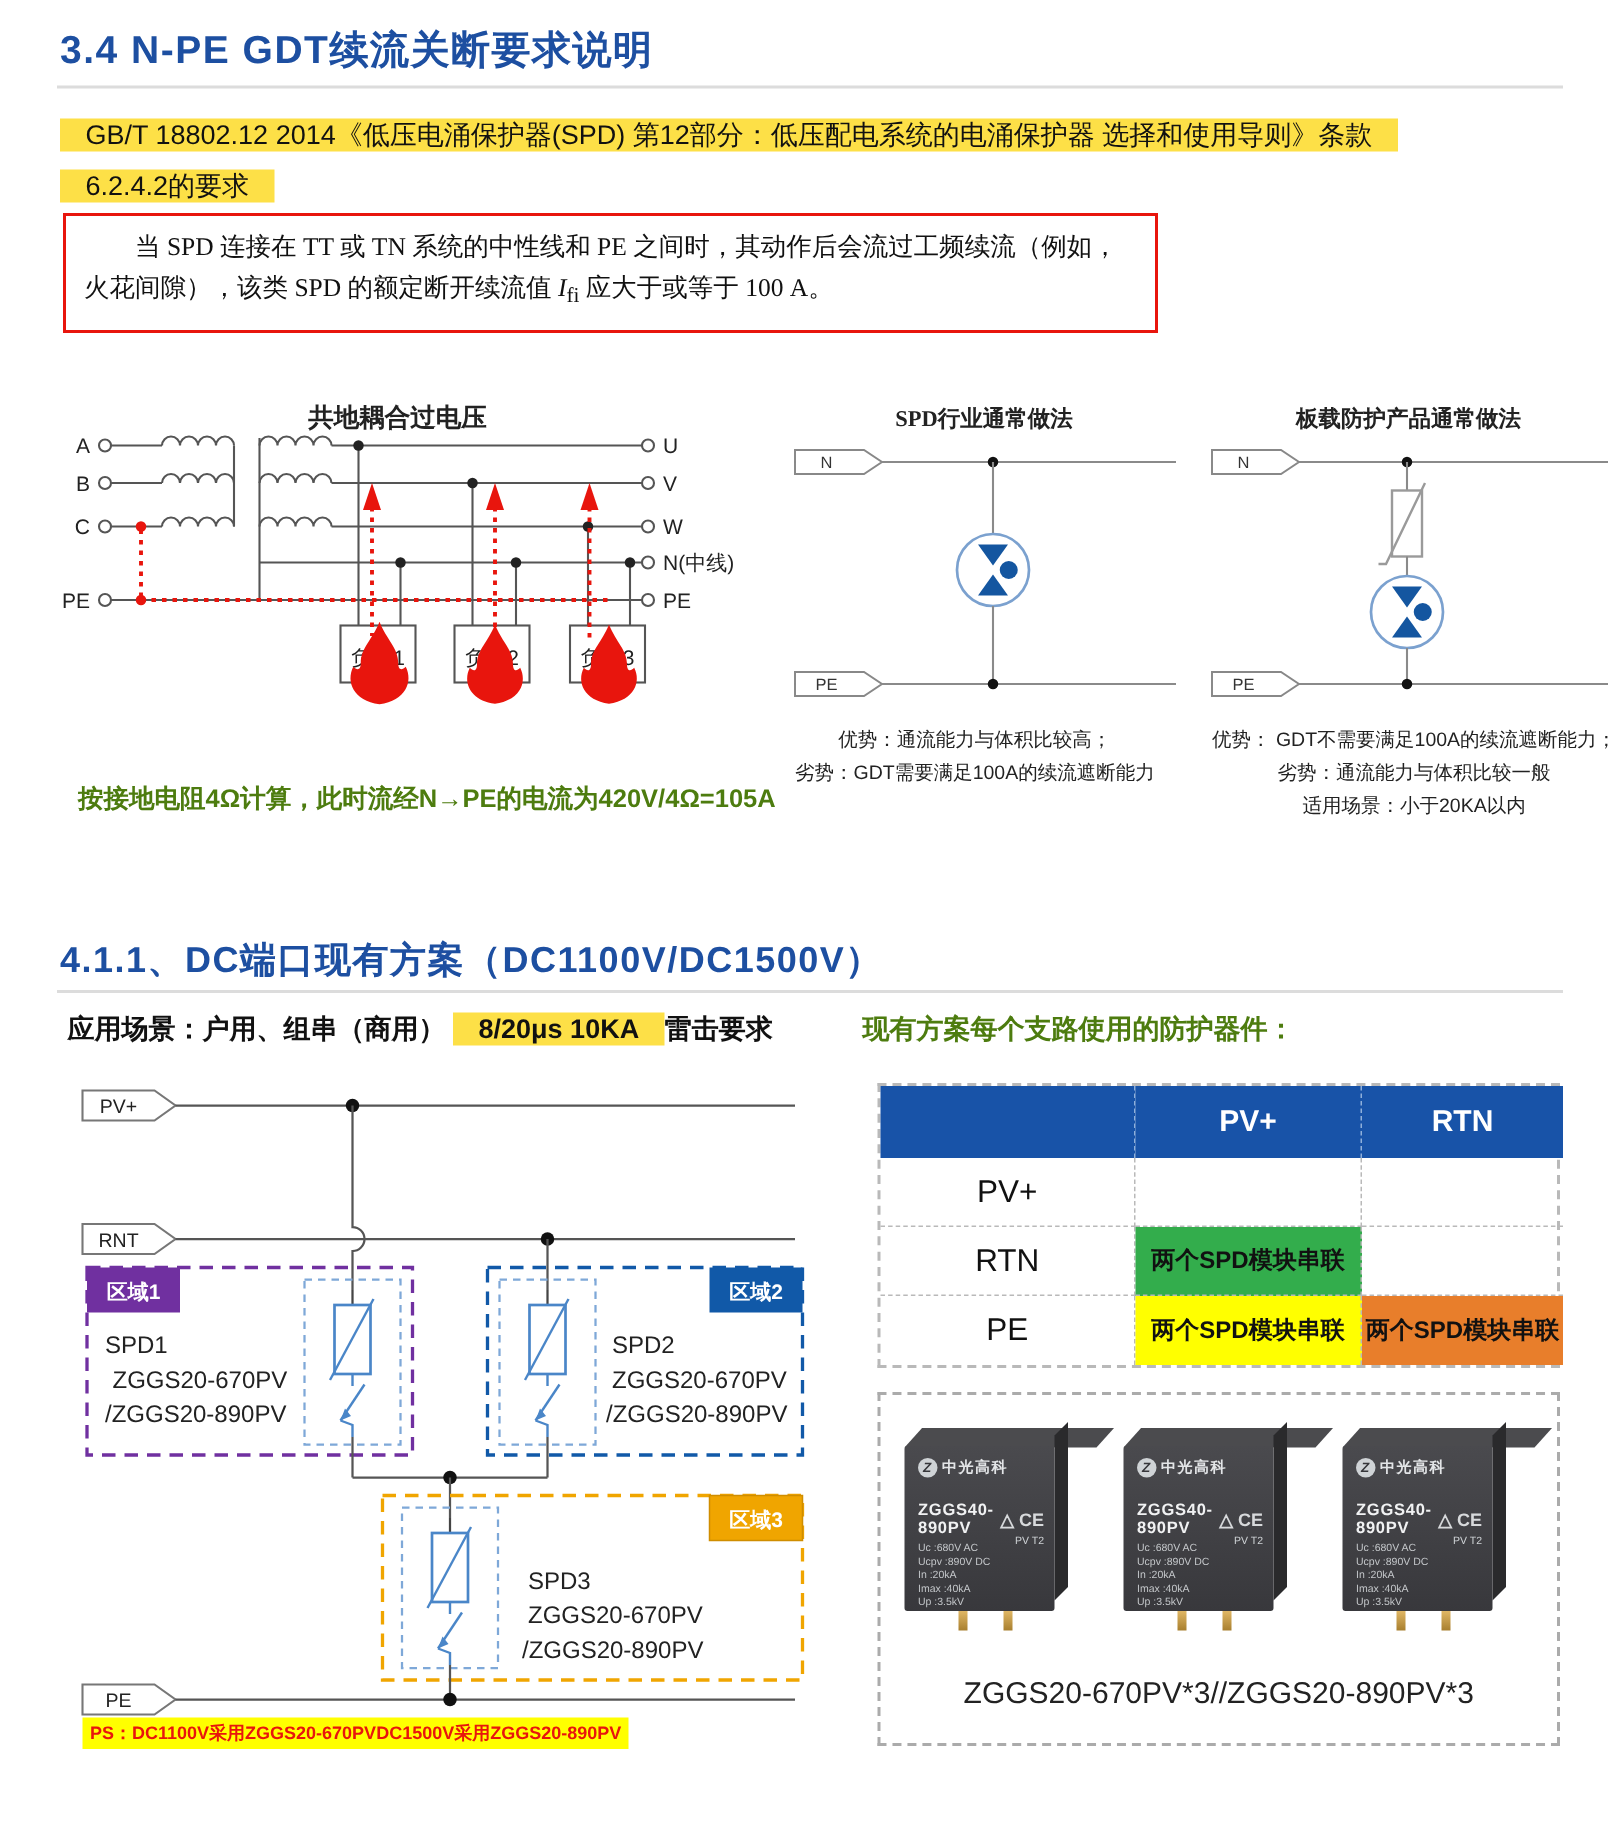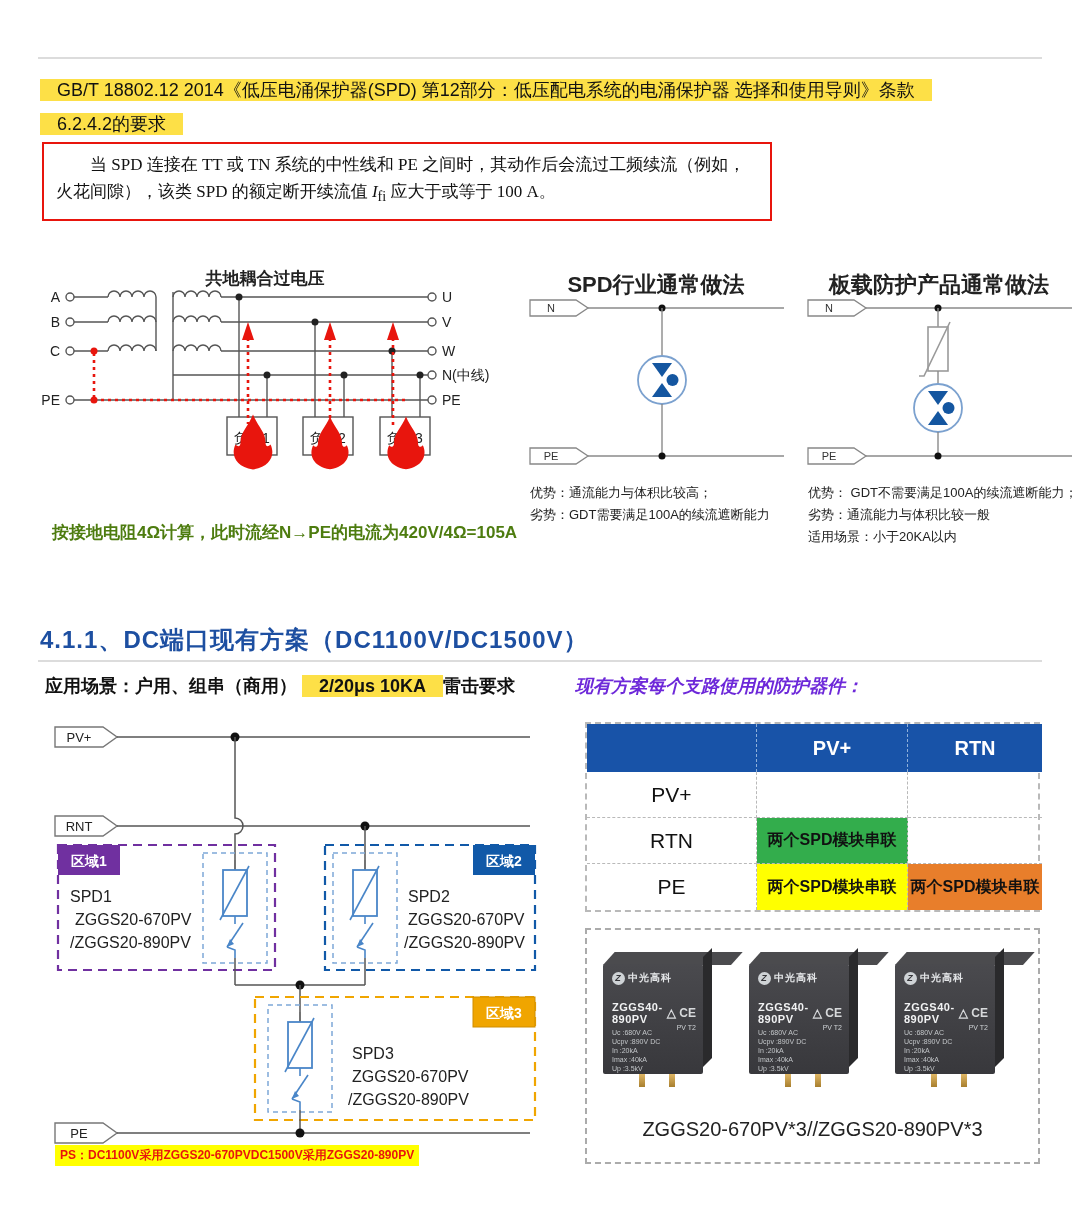--- a/index.html
+++ b/index.html
@@ -10,25 +10,25 @@
   .rule{position:absolute;height:2px;background:#dcdcdc;}
   .hl{background:#fde047;padding:1px 17px;}
   .para{position:absolute;font-size:18px;line-height:34px;color:#111;}
   .quote{position:absolute;left:42px;top:142px;width:702px;border:2px solid #e8150d;
          padding:7px 12px 9px 12px;font-family:"Liberation Serif",serif;font-size:17px;
          line-height:27px;color:#111;text-indent:2em;}
   .red-txt{color:#e8150d;}
   .ldcap{position:absolute;left:52px;top:521px;font-size:17px;font-weight:bold;color:#4d7c0f;}
   .diag-block{position:absolute;}
   .diag-title{position:absolute;top:0;left:0;width:100%;text-align:center;
-              font-size:22px;font-weight:bold;color:#222;}
+              font-size:15px;font-weight:bold;color:#222;font-family:Liberation Serif, serif;}
   .diag-svg{position:absolute;top:26px;left:0;}
-  .diag-lines{position:absolute;top:212px;left:10px;font-size:13px;line-height:22px;color:#222;}
+  .diag-lines{position:absolute;top:212px;left:10px;font-size:13px;line-height:22px;color:#222;text-align:center;}
   .scenario{position:absolute;left:45px;top:674px;font-size:18px;font-weight:bold;color:#111;}
-  .devices{position:absolute;left:575px;top:674px;font-size:18px;font-weight:bold;color:#6d28d9;font-style:italic;}
+  .devices{position:absolute;left:575px;top:674px;font-size:18px;font-weight:bold;color:#4d7c0f;}
   .ps{position:absolute;left:55px;top:1145px;background:#ffff00;color:#e8150d;
       font-size:12px;font-weight:bold;padding:2px 5px;}
   
   .tbl{position:absolute;left:585px;top:722px;width:455px;display:grid;
        grid-template-columns:170px 151px 134px;grid-template-rows:48px 46px 46px 46px;
        border:2px dashed #b9b9b9;box-sizing:border-box;}
   .tbl>div{display:flex;align-items:center;justify-content:center;
            border-right:1px dashed #b9b9b9;border-bottom:1px dashed #b9b9b9;box-sizing:border-box;}
   .tbl .th{background:#1853a8;color:#fff;font-size:20px;font-weight:bold;
            border-right:1px dashed #8fb0da;border-bottom:none;}
@@ -90,20 +90,21 @@
         <line x1="-15" y1="60" x2="14" y2="6" stroke="#4a86c8" stroke-width="1.6"></line>
         <line x1="0" y1="56" x2="0" y2="64" stroke="#4a86c8" stroke-width="1.6"></line>
         <line x1="8" y1="63" x2="-8" y2="87" stroke="#4a86c8" stroke-width="1.6"></line>
         <polygon points="-8,87 -1,84 -5,79" fill="#4a86c8"></polygon>
         <path d="M-8 87 L0 90 L0 98" fill="none" stroke="#4a86c8" stroke-width="1.6"></path>
       </g>
     </defs>
   </svg>
 
   
+  <div class="sec-title" style="left:40px;top:16px;font-size:26px;">3.4  N-PE GDT续流关断要求说明</div>
   <div class="rule" style="left:38px;top:57px;width:1004px;"></div>
 
   <div class="para" style="left:40px;top:73px;">
     <div><span class="hl">GB/T 18802.12  2014《低压电涌保护器(SPD) 第12部分：低压配电系统的电涌保护器 选择和使用导则》条款</span></div>
     <div><span class="hl">6.2.4.2的要求</span></div>
   </div>
 
   <div class="quote">
     <span>当 SPD 连接在 TT 或 TN 系统的中性线和 PE 之间时，其动作后会流过工频续流（例如，火花间隙），该类 SPD 的额定断开续流值 </span><i>I</i><sub>fi</sub><span> 应大于或等于 100 A。</span>
   </div>
@@ -245,21 +246,21 @@
       <div>劣势：通流能力与体积比较一般</div>
       <div>适用场景：小于20KA以内</div>
     </div>
   </div>
 
   
   <div class="sec-title" style="left:40px;top:624px;font-size:24px;">4.1.1、DC端口现有方案（DC1100V/DC1500V）</div>
   <div class="rule" style="left:38px;top:660px;width:1004px;"></div>
 
   <div class="scenario">
-    <span>应用场景：户用、组串（商用） </span><span class="hl">2/20μs  10KA</span><span>雷击要求</span>
+    <span>应用场景：户用、组串（商用） </span><span class="hl">8/20μs  10KA</span><span>雷击要求</span>
   </div>
   <div class="devices">现有方案每个支路使用的防护器件：</div>
 
   
   <svg class="abs" style="left:30px;top:712px;" width="510" height="448" viewBox="0 0 510 448">
 
     <polygon points="25,15 73,15 87,25 73,35 25,35" fill="#fff" stroke="#777" stroke-width="1.4"></polygon>
     <text x="49" y="30" text-anchor="middle" font-size="13" fill="#222">PV+</text>
     <line x1="87" y1="25" x2="500" y2="25" stroke="#555" stroke-width="1.5"></line>
     <circle cx="205" cy="25" r="4.5" fill="#111"></circle>

